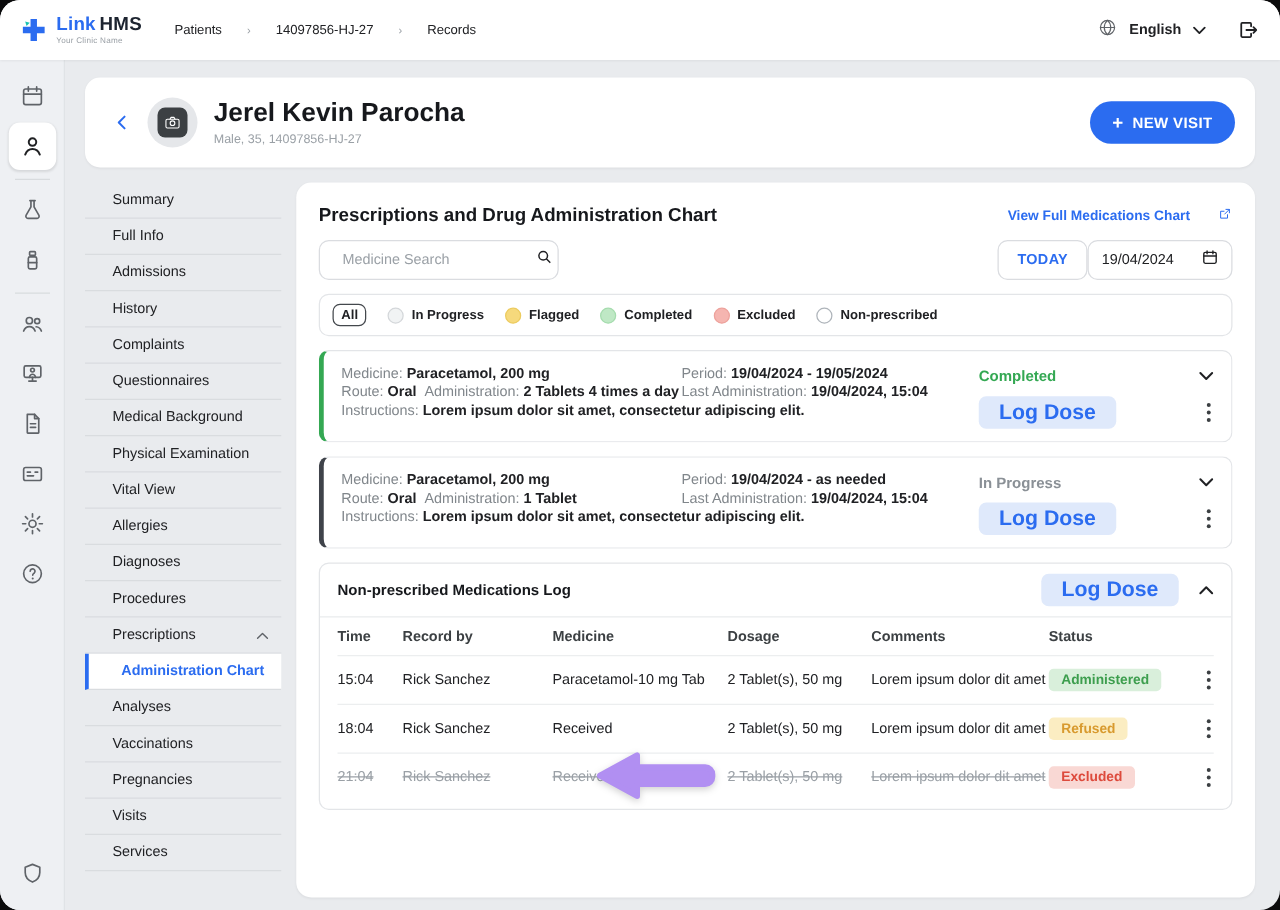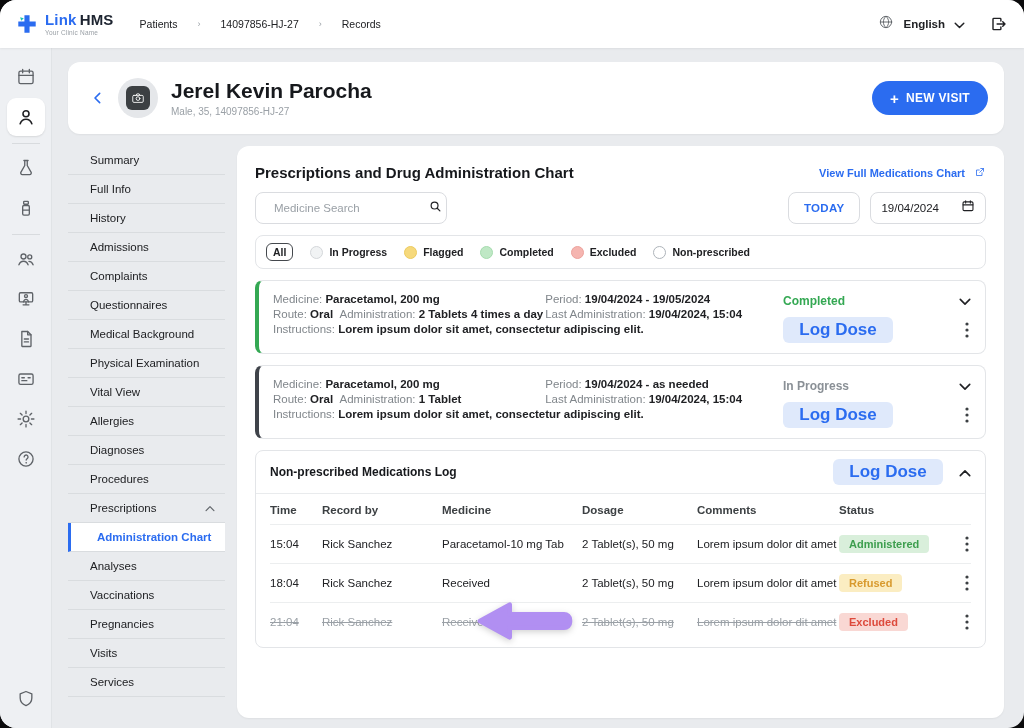--- a/index.html
+++ b/index.html
@@ -46,27 +46,27 @@
   .content-row { display:flex; margin-top:12px; flex:1; min-height:0; }
   .side-menu { width:157px; margin-right:12px; font-size:11.5px; color:#202124; }
   .menu-item { height:29px; display:flex; align-items:center; padding-left:22px; padding-right:10px; border-bottom:1px solid #d9dcdf; font-weight:500; }
   .menu-item .chev { margin-left:auto; display:flex; }
   .menu-item.active { background:#fff; color:#2b6cf0; font-weight:bold; border-left:3px solid #2b6cf0; padding-left:26px; }
 
   .main-card { flex:1; background:#fff; border-radius:12px; padding:18px 18px 16px; box-shadow:0 1px 2px rgba(0,0,0,.05); display:flex; flex-direction:column; gap:11px; min-width:0; }
 
   .mc-head { display:flex; align-items:center; justify-content:space-between; }
   .mc-title { font-size:15px; font-weight:bold; color:#16181c; }
-  .mc-link { display:flex; align-items:center; gap:9px; color:#2b6cf0; font-size:11px; font-weight:600; }
+  .mc-link { display:flex; align-items:center; gap:22px; color:#2b6cf0; font-size:11px; font-weight:600; }
 
   .ctrl-row { display:flex; align-items:center; }
   .search-box { width:192px; height:32px; border:1px solid #dadce0; border-radius:8px; display:flex; align-items:center; padding:0 18px; background:#fff; }
   .search-box input { border:none; outline:none; flex:1; font-size:11.5px; font-family:inherit; color:#202124; background:transparent; }
   .search-box input::placeholder { color:#9aa0a6; }
-  .ctrl-right { margin-left:auto; display:flex; gap:10px; }
+  .ctrl-right { margin-left:auto; display:flex; }
   .today-btn { height:32px; padding:0 15px; border:1px solid #dadce0; background:#fff; border-radius:8px; color:#2b6cf0; font-size:11.5px; font-weight:bold; font-family:inherit; letter-spacing:.3px; }
   .date-box { height:32px; border:1px solid #dadce0; border-radius:8px; background:#fff; display:flex; align-items:center; gap:22px; padding:0 10px; }
   .date-val { font-size:11.5px; color:#202124; }
 
   .filter-bar { border:1px solid #e3e5e8; border-radius:8px; height:34px; display:flex; align-items:center; gap:17px; padding:0 10px; background:#fff; }
   .all-chip { border:1.5px solid #44484d; border-radius:6px; padding:2px 6px; font-size:10.5px; font-weight:bold; color:#202124; background:#fff; }
   .f-opt { display:flex; align-items:center; gap:6px; font-size:10.5px; font-weight:600; color:#202124; }
   .dot { width:13px; height:13px; border-radius:50%; }
   .dot-progress { background:#f1f3f4; border:1px solid #d4d7da; }
   .dot-flagged { background:#f6d97c; border:1px solid #eccb5f; }
@@ -294,24 +294,24 @@
       <div class="content-row">
 
         <nav class="side-menu">
           <div class="menu-item">
               <span>Summary</span>
             </div>
           <div class="menu-item">
               <span>Full Info</span>
             </div>
           <div class="menu-item">
+              <span>Admissions</span>
+            </div>
+          <div class="menu-item">
               <span>History</span>
-            </div>
-          <div class="menu-item">
-              <span>Admissions</span>
             </div>
           <div class="menu-item">
               <span>Complaints</span>
             </div>
           <div class="menu-item">
               <span>Questionnaires</span>
             </div>
           <div class="menu-item">
               <span>Medical Background</span>
             </div>

